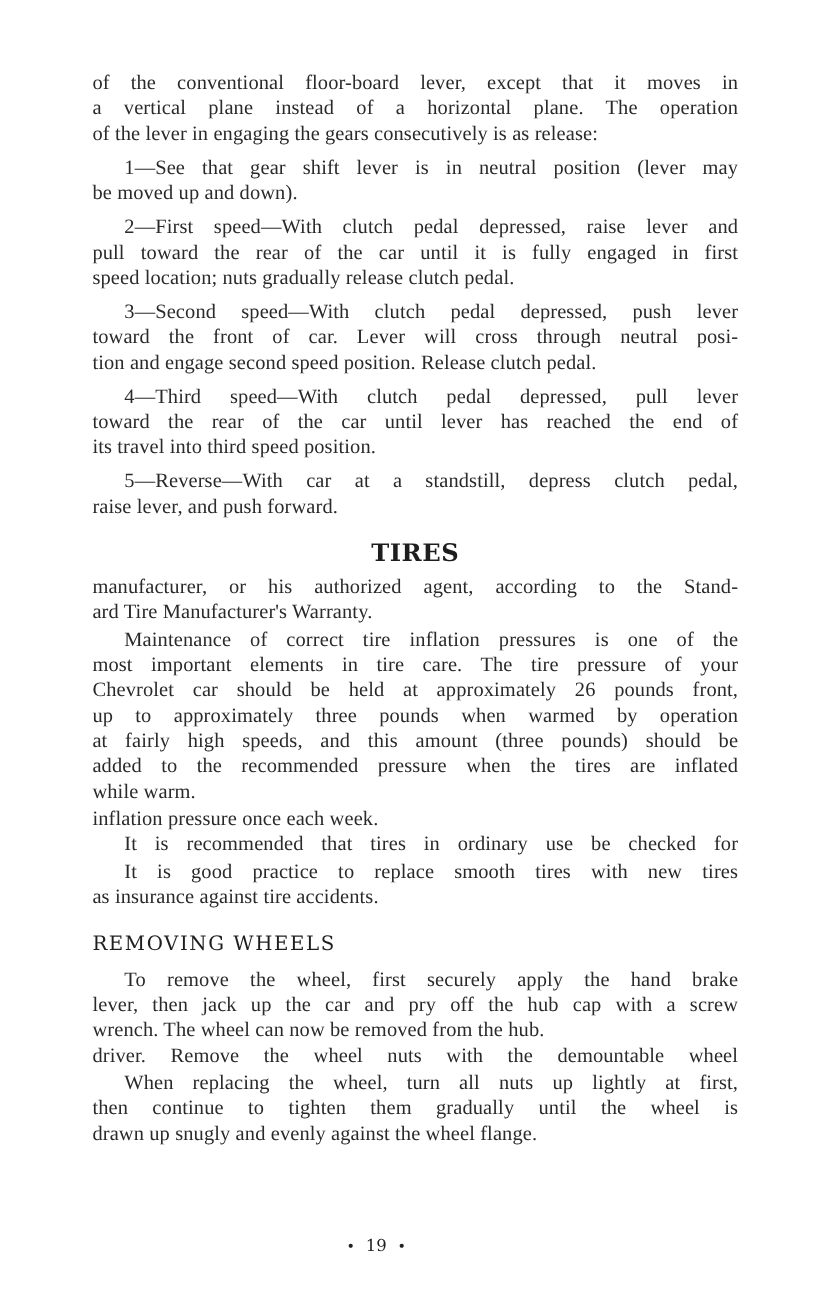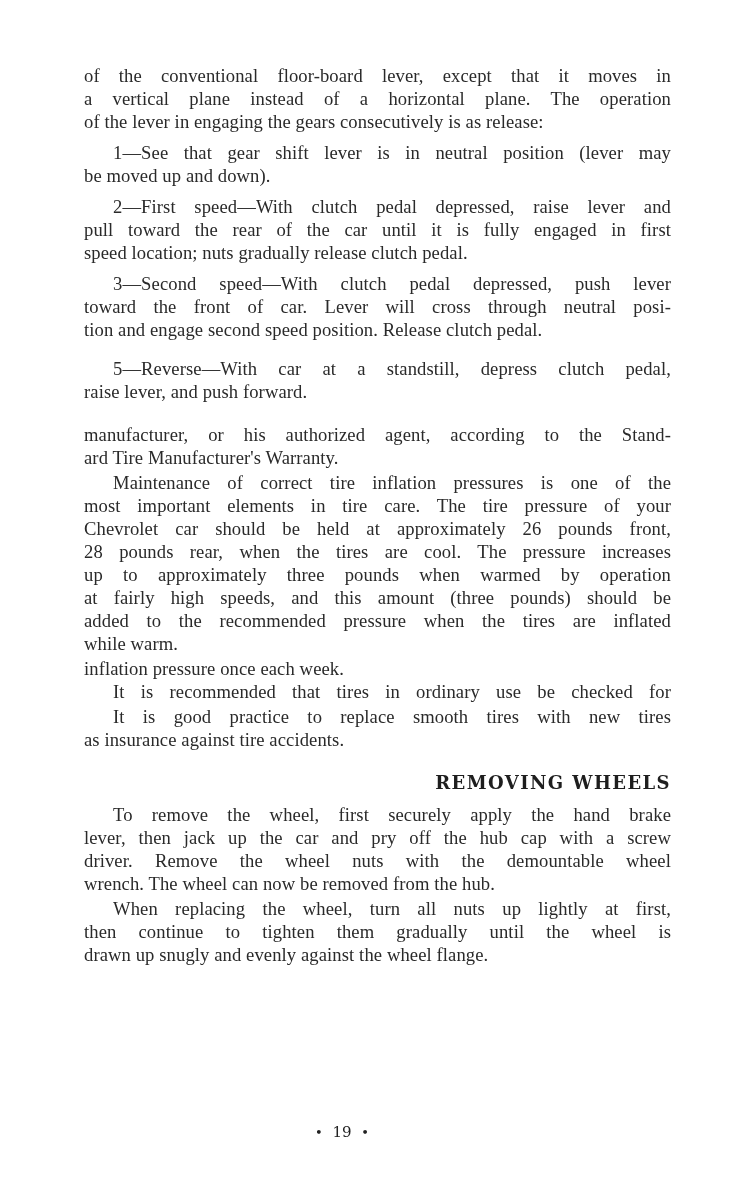--- a/index.html
+++ b/index.html
@@ -46,23 +46,23 @@
     text-align: center;
     font-family: "DejaVu Serif", "Liberation Serif", serif;
     font-weight: bold;
     font-size: 22px;
     line-height: 30px;
     letter-spacing: 0.5px;
     color: #1e1e1e;
   }
   .heading-md {
     margin: 0;
-    text-align: right;
+    text-align: left;
     font-family: "DejaVu Serif", "Liberation Serif", serif;
-    font-weight: bold;
+    font-weight: normal;
     font-size: 18px;
     line-height: 28px;
     letter-spacing: 1.4px;
     color: #1e1e1e;
   }
   .page-number {
     position: absolute;
     left: 0;
     width: 684px;
     top: 1123px;
@@ -101,42 +101,47 @@
   </p>
   <div class="gap"></div>
 
   <p class="para">
     <span class="ln first">3—Second speed—With clutch pedal depressed, push lever</span>
     <span class="ln">toward the front of car. Lever will cross through neutral posi-</span>
     <span class="ln last">tion and engage second speed position. Release clutch pedal.</span>
   </p>
   <div class="gap"></div>
 
+  <p class="para">
+    <span class="ln first">4—Third speed—With clutch pedal depressed, pull lever</span>
+    <span class="ln">toward the rear of the car until lever has reached the end of</span>
+    <span class="ln last">its travel into third speed position.</span>
+  </p>
   <div class="gap"></div>
 
   <p class="para">
     <span class="ln first">5—Reverse—With car at a standstill, depress clutch pedal,</span>
     <span class="ln last">raise lever, and push forward.</span>
   </p>
 
   <div style="height:16px"></div>
 
+  <h2 class="heading-lg">TIRES</h2>
   <div style="height:4px"></div>
 
   <p class="para">
     <span class="ln">manufacturer, or his authorized agent, according to the Stand-</span>
     <span class="ln last">ard Tire Manufacturer's Warranty.</span>
   </p>
   <div class="gap-sm"></div>
 
   <p class="para">
     <span class="ln first">Maintenance of correct tire inflation pressures is one of the</span>
     <span class="ln">most important elements in tire care. The tire pressure of your</span>
     <span class="ln">Chevrolet car should be held at approximately 26 pounds front,</span>
-    <span class="ln">28 pounds rear, when the tires are cool. The pressure increases</span>
     <span class="ln">up to approximately three pounds when warmed by operation</span>
     <span class="ln">at fairly high speeds, and this amount (three pounds) should be</span>
     <span class="ln">added to the recommended pressure when the tires are inflated</span>
     <span class="ln last">while warm.</span>
   </p>
   <div class="gap-sm"></div>
 
   <p class="para">
     <span class="ln last">inflation pressure once each week.</span>
     <span class="ln first">It is recommended that tires in ordinary use be checked for</span>
@@ -149,22 +154,22 @@
   </p>
 
   <div style="height:18px"></div>
 
   <h2 class="heading-md">REMOVING WHEELS</h2>
   <div style="height:6px"></div>
 
   <p class="para">
     <span class="ln first">To remove the wheel, first securely apply the hand brake</span>
     <span class="ln">lever, then jack up the car and pry off the hub cap with a screw</span>
+    <span class="ln last">wrench. The wheel can now be removed from the hub.</span>
     <span class="ln">driver. Remove the wheel nuts with the demountable wheel</span>
-    <span class="ln last">wrench. The wheel can now be removed from the hub.</span>
   </p>
   <div class="gap-sm"></div>
 
   <p class="para">
     <span class="ln first">When replacing the wheel, turn all nuts up lightly at first,</span>
     <span class="ln">then continue to tighten them gradually until the wheel is</span>
     <span class="ln last">drawn up snugly and evenly against the wheel flange.</span>
   </p>
 
 </div>

